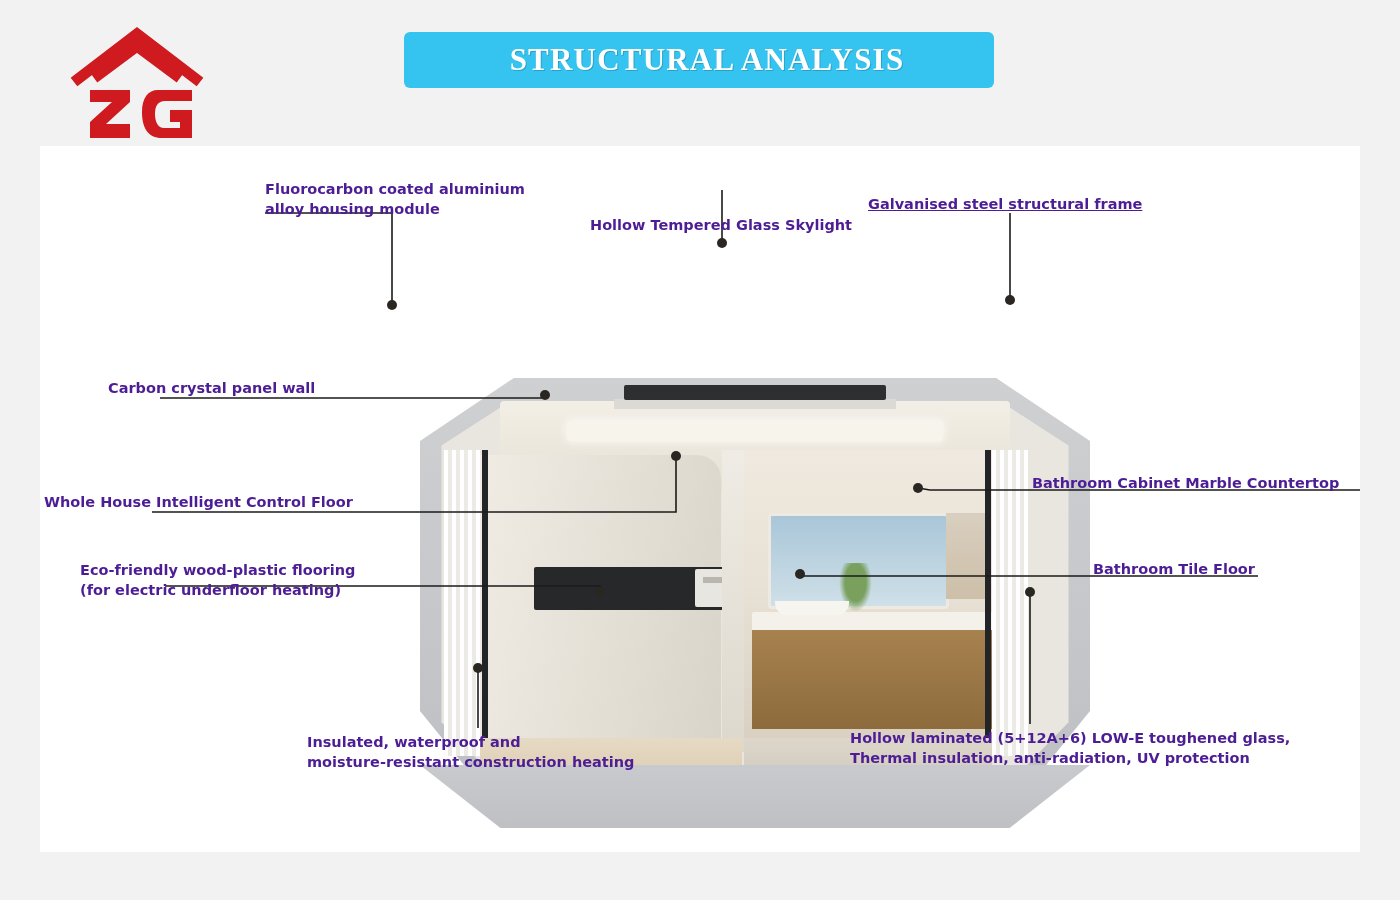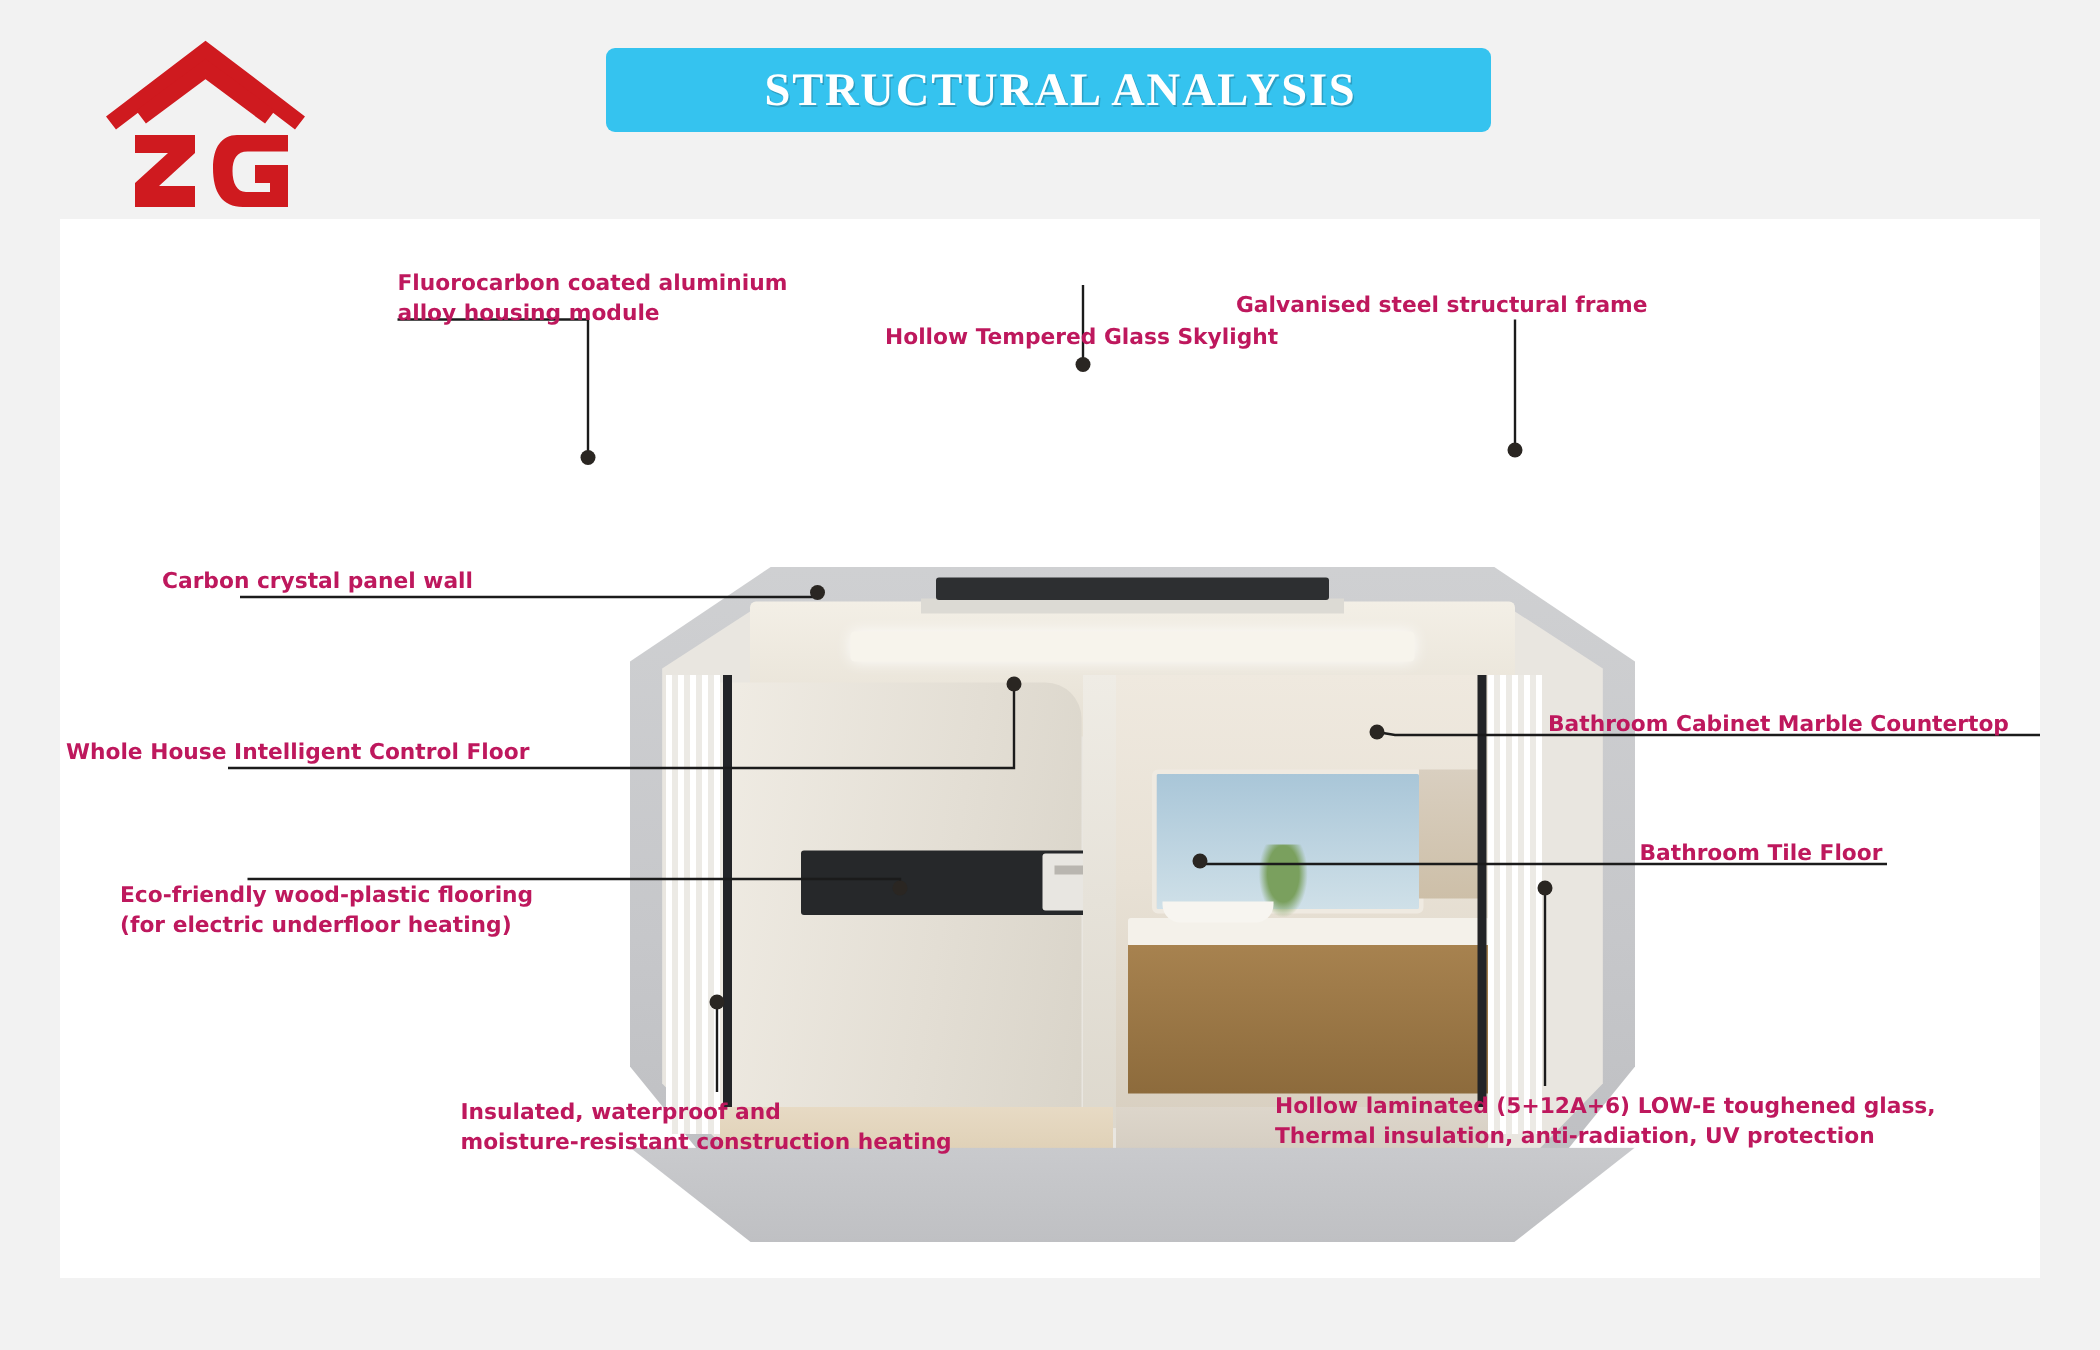--- a/index.html
+++ b/index.html
@@ -303,21 +303,21 @@
     width: 1400px;
     height: 900px;
     pointer-events: none;
   }
 
   .label {
     position: absolute;
     font-family: "DejaVu Sans", sans-serif;
     font-size: 14.5px;
     font-weight: bold;
-    color: #be185d;
+    color: #4c1d95;
     line-height: 1.35;
     white-space: pre-line;
   }
   .label.leftal { text-align: left; }
 </style>
 </head>
 <body>
 
 <div id="stage">
 
@@ -390,25 +390,25 @@
         <polyline points="478,728 478,668" fill="none" stroke="#1b1b1b" stroke-width="1.6"></polyline>
         <circle cx="478" cy="668" r="5" fill="#2a2622"></circle>
         <polyline points="1030,724 1030,592" fill="none" stroke="#1b1b1b" stroke-width="1.6"></polyline>
         <circle cx="1030" cy="592" r="5" fill="#2a2622"></circle>
       </svg>
 
     <div id="labels">
         <div class="label leftal" style="left: 225px; top: 34px;">Fluorocarbon coated aluminium
 alloy housing module</div>
         <div class="label leftal" style="left: 550px; top: 26px; margin-top: 44px;">Hollow Tempered Glass Skylight</div>
-        <div class="label leftal" style="left: 784px; top: 49px;">Galvanised steel structural frame</div>
+        <div class="label leftal" style="left: 828px; top: 49px; text-decoration: underline;">Galvanised steel structural frame</div>
         <div class="label leftal" style="left: 68px; top: 233px;">Carbon crystal panel wall</div>
         <div class="label leftal" style="left: 4px; top: 347px;">Whole House Intelligent Control Floor</div>
         <div class="label leftal" style="left: 992px; top: 328px;">Bathroom Cabinet Marble Countertop</div>
-        <div class="label leftal" style="left: 40px; top: 415px; margin-top: 27px;">Eco-friendly wood-plastic flooring
+        <div class="label leftal" style="left: 40px; top: 415px;">Eco-friendly wood-plastic flooring
 (for electric underfloor heating)</div>
         <div class="label leftal" style="left: 1053px; top: 414px;">Bathroom Tile Floor</div>
         <div class="label leftal" style="left: 267px; top: 587px;">Insulated, waterproof and
 moisture-resistant construction heating</div>
         <div class="label leftal" style="left: 810px; top: 583px;">Hollow laminated (5+12A+6) LOW-E toughened glass,
 Thermal insulation, anti-radiation, UV protection</div>
       </div>
   </div>
 </div>
 

